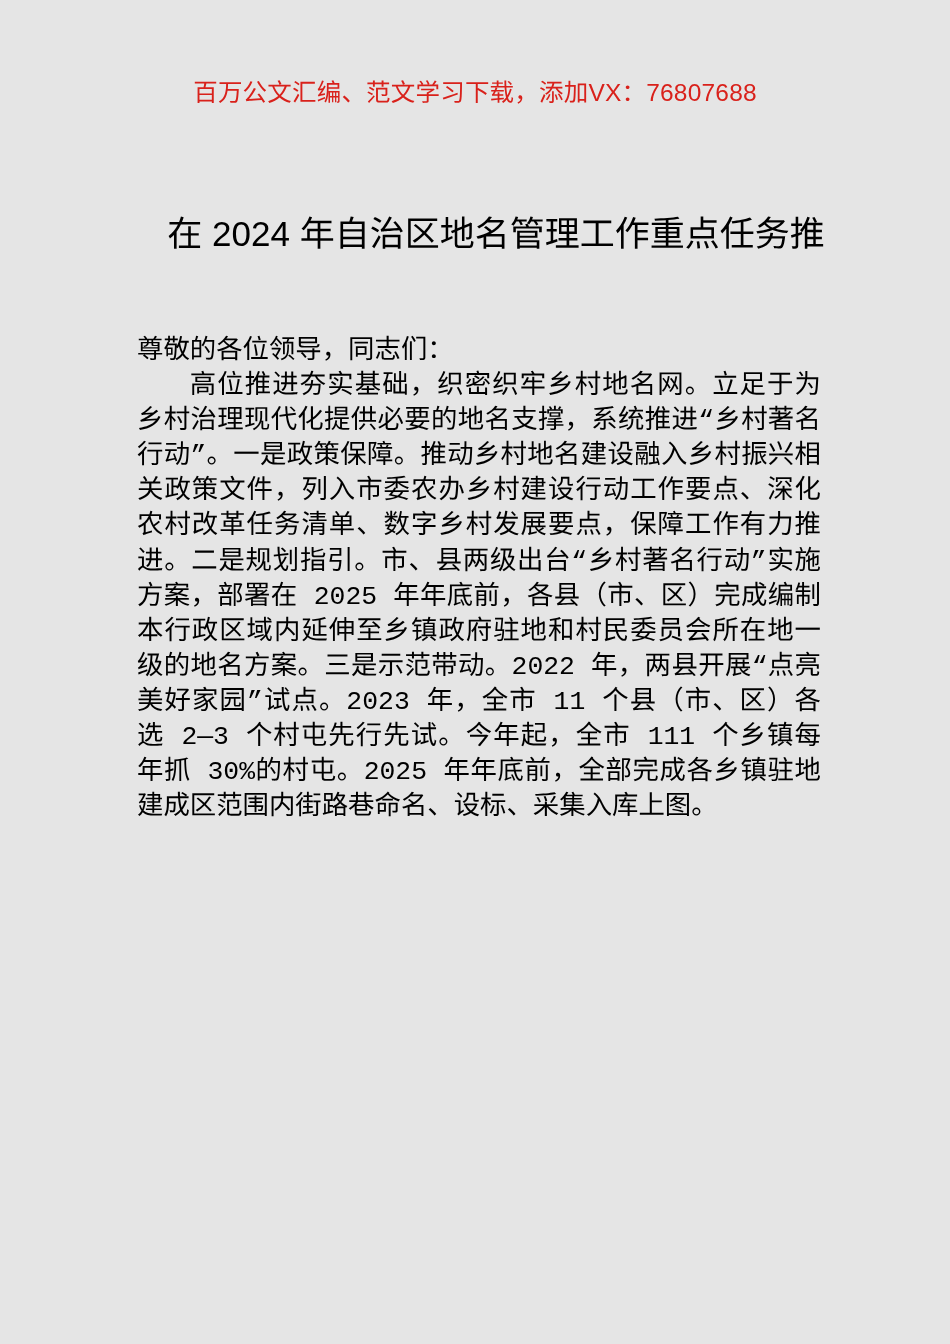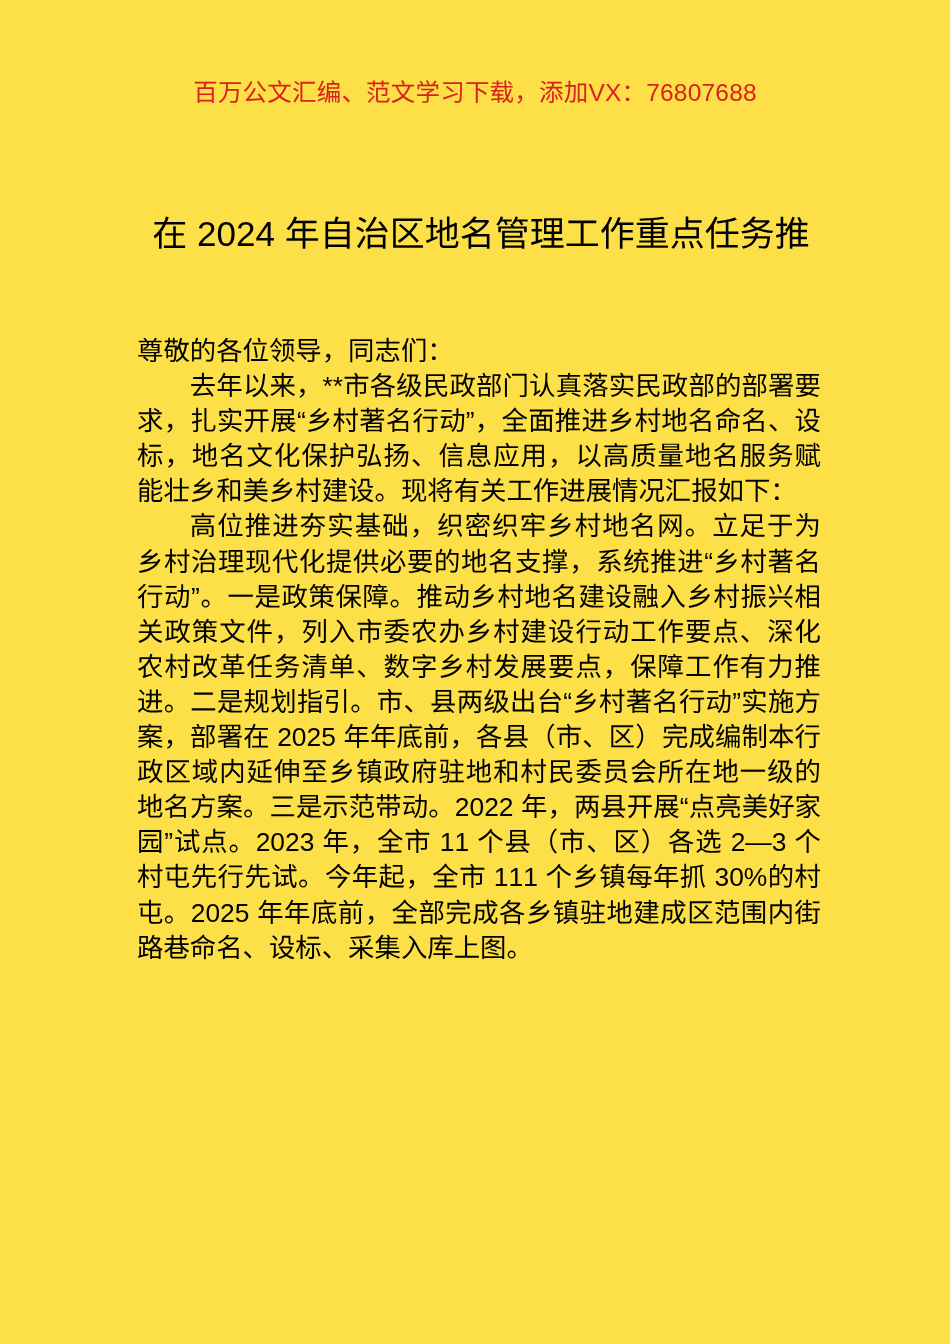--- a/index.html
+++ b/index.html
@@ -13,21 +13,21 @@
     font-family: "Liberation Sans", "DejaVu Sans", sans-serif;
     color: #000000;
     -webkit-font-smoothing: antialiased;
   }
 
   .page {
     position: relative;
     width: 950px;
     height: 1344px;
     margin: 0 auto;
-    background: #fde047;
+    background: #e5e5e5;
     overflow: hidden;
     box-sizing: border-box;
   }
 
   
   .promo-header {
     position: absolute;
     top: 78px;
     left: 0;
     width: 950px;
@@ -37,21 +37,21 @@
     letter-spacing: 0.2px;
     font-weight: 400;
     color: #d9211b;
     white-space: nowrap;
   }
 
   
   .doc-title {
     position: absolute;
     top: 172px;
-    left: 139px;
+    left: 154px;
     width: 684px;
     text-align: center;
     font-size: 35px;
     line-height: 78px;
     font-weight: 400;
     color: #000000;
     letter-spacing: 0px;
   }
 
   .doc-title .title-line {
@@ -63,20 +63,21 @@
   .doc-body {
     position: absolute;
     top: 334px;
     left: 137px;
     width: 684px;
     font-size: 26.4px;
     line-height: 35.1px;
     color: #000000;
     text-align: justify;
     text-justify: inter-character;
+    font-family: Liberation Mono, monospace;
   }
 
   .doc-body p {
     margin: 0;
     padding: 0;
     text-align: justify;
     text-justify: inter-character;
     white-space: pre-wrap;
     word-break: break-all;
   }
@@ -96,17 +97,16 @@
 <div class="page">
 
   <div class="promo-header" style="color: rgb(217, 33, 27);">百万公文汇编、范文学习下载，添加VX：76807688</div>
 
   <h1 class="doc-title">
     <span class="title-line">在 2024 年自治区地名管理工作重点任务推</span>
   </h1>
 
   <div class="doc-body">
     <p>尊敬的各位领导，同志们：</p>
-    <p class="indented">去年以来，**市各级民政部门认真落实民政部的部署要求，扎实开展“乡村著名行动”，全面推进乡村地名命名、设标，地名文化保护弘扬、信息应用，以高质量地名服务赋能壮乡和美乡村建设。现将有关工作进展情况汇报如下：</p>
     <p class="indented">高位推进夯实基础，织密织牢乡村地名网。立足于为乡村治理现代化提供必要的地名支撑，系统推进“乡村著名行动”。一是政策保障。推动乡村地名建设融入乡村振兴相关政策文件，列入市委农办乡村建设行动工作要点、深化农村改革任务清单、数字乡村发展要点，保障工作有力推进。二是规划指引。市、县两级出台“乡村著名行动”实施方案，部署在 2025 年年底前，各县（市、区）完成编制本行政区域内延伸至乡镇政府驻地和村民委员会所在地一级的地名方案。三是示范带动。2022 年，两县开展“点亮美好家园”试点。2023 年，全市 11 个县（市、区）各选 2—3 个村屯先行先试。今年起，全市 111 个乡镇每年抓 30%的村屯。2025 年年底前，全部完成各乡镇驻地建成区范围内街路巷命名、设标、采集入库上图。</p>
   </div>
 
 </div>
 
 </body></html>

